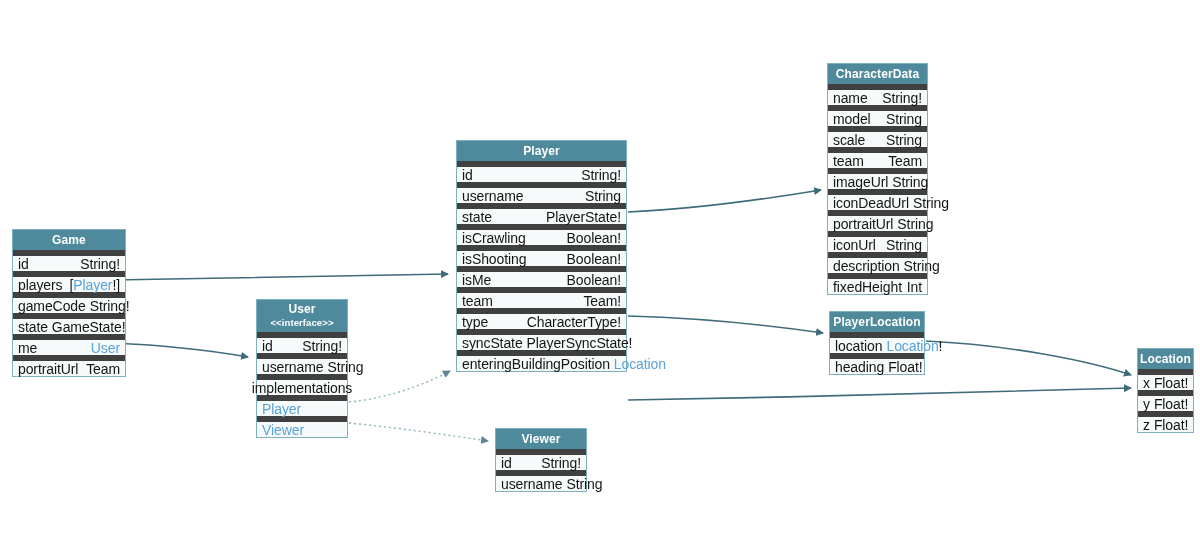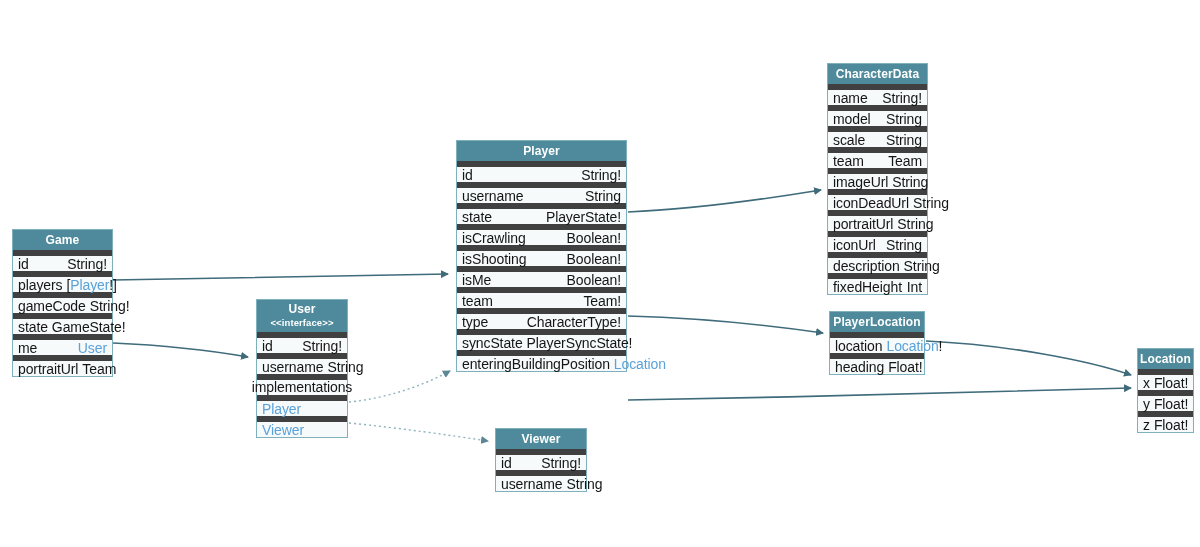--- a/index.html
+++ b/index.html
@@ -26,24 +26,24 @@
 
   .row {
     display:flex; justify-content:space-between; align-items:center;
     height:21px; box-sizing:border-box; padding:0 5px;
     font-size:14px; letter-spacing:-0.1px; color:#151515;
     border-top:6px solid #404040; white-space:nowrap; background:#f6fafb;
   }
   .row .fname { margin-right:4px; }
   .row .ftype { text-align:left; }
   .link { color:#5aa2d9; }
-  .row-center { justify-content:center;align-items:flex-end; }
+  .row-center { justify-content:center; }
   .row-impl { justify-content:flex-start; }
 
-  #t-game          { left:12px;   top:229px; width:101px; }
+  #t-game          { left:12px;   top:229px; width:114px; }
   #t-user          { left:256px;  top:299px; width:92px;  }
   #t-player        { left:456px;  top:140px; width:171px; }
   #t-characterdata { left:827px;  top:63px;  width:101px; }
   #t-playerlocation{ left:829px;  top:311px; width:96px;  }
   #t-location      { left:1137px; top:348px; width:57px;  }
   #t-viewer        { left:495px;  top:428px; width:92px;  }
 </style>
 </head>
 <body>
 

